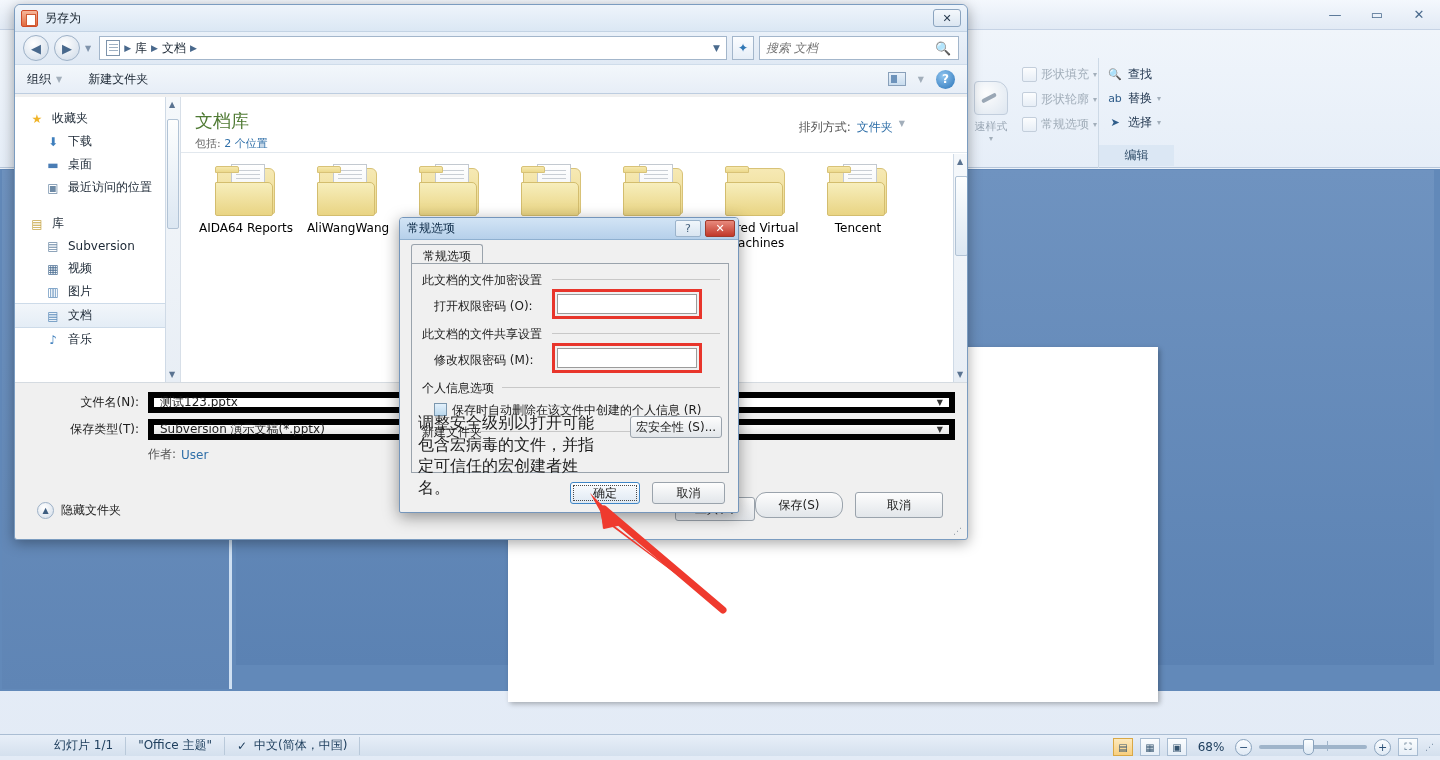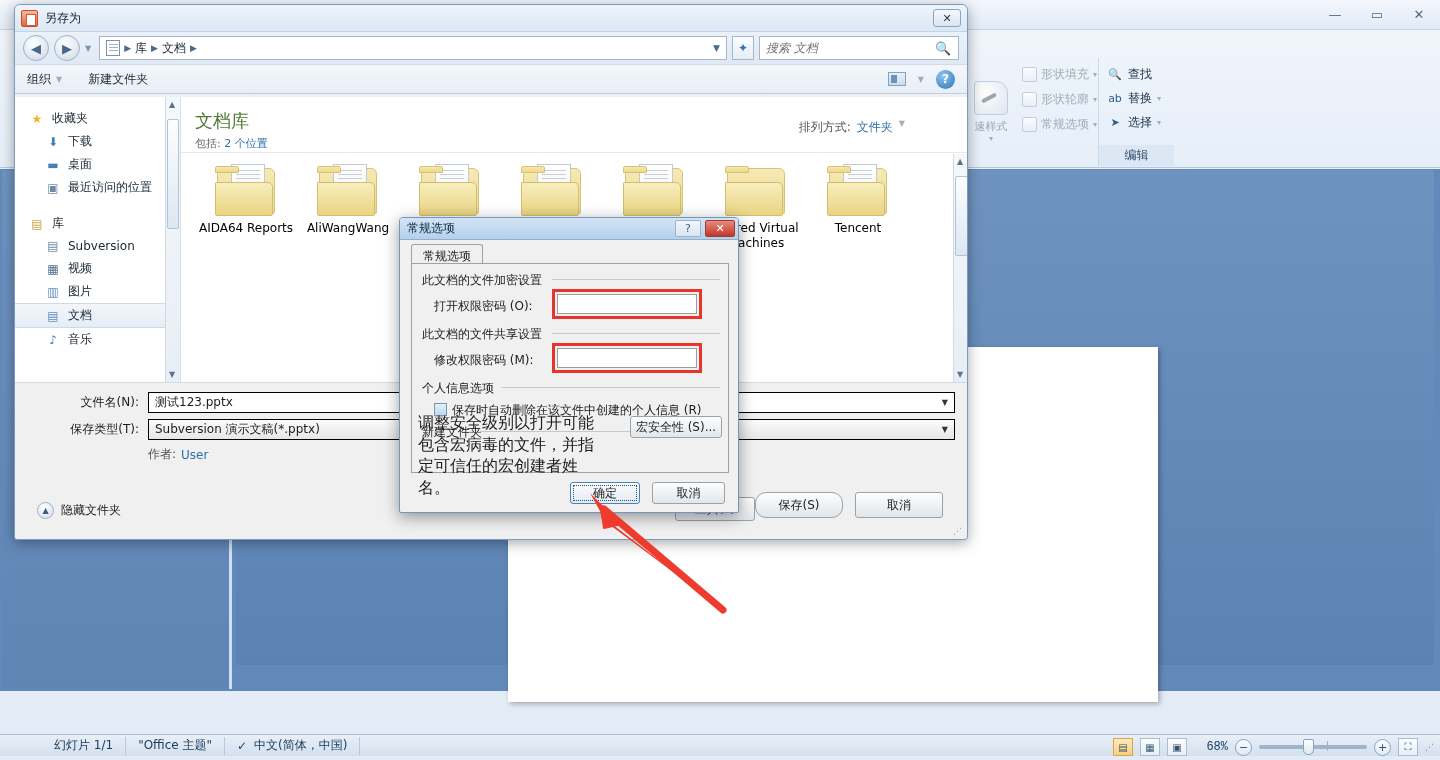--- a/index.html
+++ b/index.html
@@ -108,21 +108,21 @@
     background:linear-gradient(#e8eff8,#d4e0ee);
     border-top:1px solid #aabdd3;
     display:flex; align-items:center;padding-left:42px;
   }
   .sb-cell{ padding:0 12px; font-size:12px; color:#20405f; display:flex; align-items:center; gap:7px;
             border-right:1px solid #b9c9da; height:18px; }
   #statusbar-right{ position:absolute; right:6px; top:3px; display:flex; align-items:center; gap:7px; }
   .view-btn{ width:20px;height:18px; border:1px solid #a8bcd2; display:flex;align-items:center;justify-content:center;
              background:linear-gradient(#fbfdfe,#e6eef7); font-size:10px; color:#35546f; }
   .view-btn.active{ background:linear-gradient(#fde9bd,#f8cf7f); border-color:#d9a845; }
-  #zoom-pct{ font-size:12px; color:#20405f; min-width:34px; text-align:right;font-family:Liberation Mono, monospace; }
+  #zoom-pct{ font-size:12px; color:#20405f; min-width:34px; text-align:center; }
   .zoom-circ{ width:17px;height:17px;border-radius:50%;border:1px solid #8aa3bd;
      background:linear-gradient(#fbfdff,#dfe9f4); display:flex;align-items:center;justify-content:center;
      font-size:11px; color:#2e5278; }
   #zoom-track{ width:108px; height:4px; background:#9fb4ca; border-radius:2px; position:relative; }
   #zoom-thumb{ position:absolute; left:44px; top:-6px; width:11px;height:16px;
      background:linear-gradient(#fcfeff,#dde8f3); border:1px solid #8aa3bd; border-radius:2px 2px 5px 5px; }
   #zoom-tick{ position:absolute; left:68px; top:-4px; width:1px; height:10px; background:#9fb4ca; }
 
   
   #saveas-dialog{
@@ -246,21 +246,21 @@
     background:linear-gradient(#f5f8fb,#e8eef5); border-left:1px solid #cfdae6;
   }
   #grid-thumb{ position:absolute; left:1px; top:22px; width:13px;height:80px;
     background:linear-gradient(#fdfefe,#dce7f2); border:1px solid #b2c3d5; border-radius:2px; }
 
   #sa-fields{ position:absolute; left:0; top:377px; width:954px; height:80px;
     background:#f0f0f0; border-top:1px solid #d5dbe1; padding-top:9px; }
   .field-row{ display:flex; align-items:center; margin-bottom:6px; }
   .field-lbl{ width:133px; text-align:right; padding-right:9px; font-size:12px; color:#1c1c1c; }
   .field-input{
-    flex:1; margin-right:14px; height:21px; background:#fff; border:1px solid #000000;
+    flex:1; margin-right:14px; height:21px; background:#fff; border:6px solid #000000;
     display:flex; align-items:center; padding:0 6px; font-size:12px; color:#1c1c1c;
   }
   .field-input.combo{ background:linear-gradient(#fbfbfb,#e7e7e7); }
   .fi-arrow{ margin-left:auto; font-size:8px; color:#333; }
   #meta-row{ display:flex; align-items:center; font-size:12px; color:#4a4a4a; padding-left:133px; margin-top:2px; }
   #meta-row .k{ color:#555; }
   #meta-row .v{ color:#2f6fa8; margin-left:5px; }
   #meta-tag{ margin-left:240px; }
 
   #sa-footer{ position:absolute; left:0; top:457px; width:954px; height:60px; background:#f0f0f0; }

